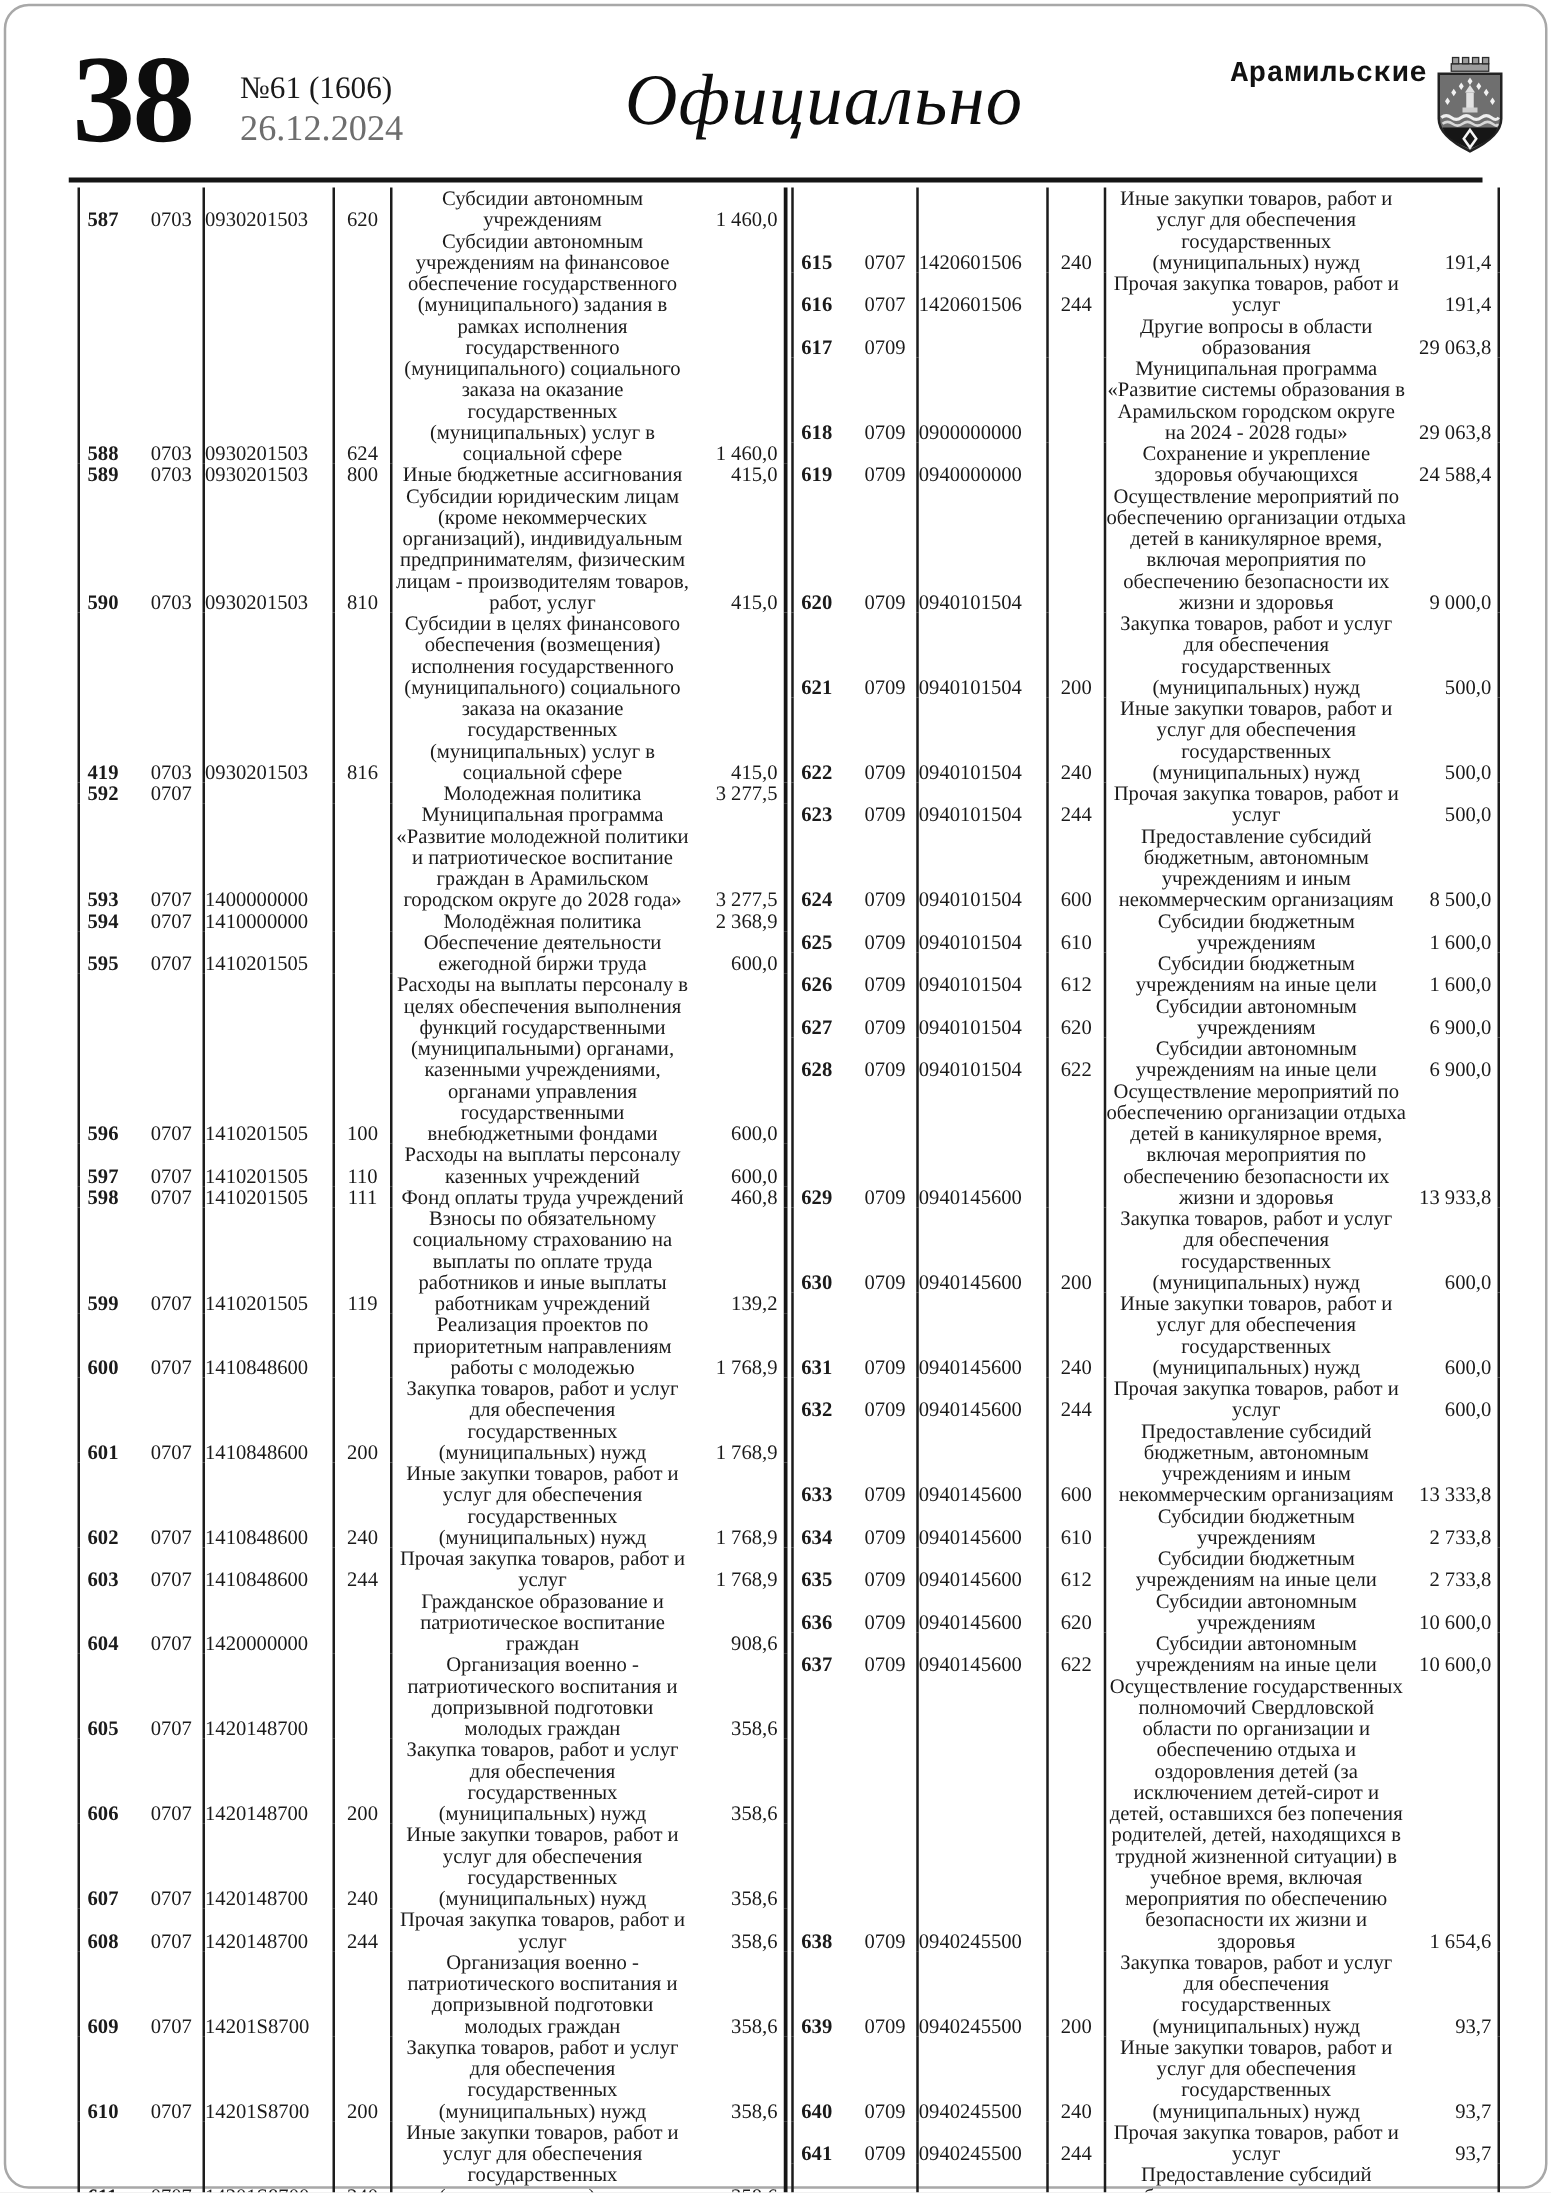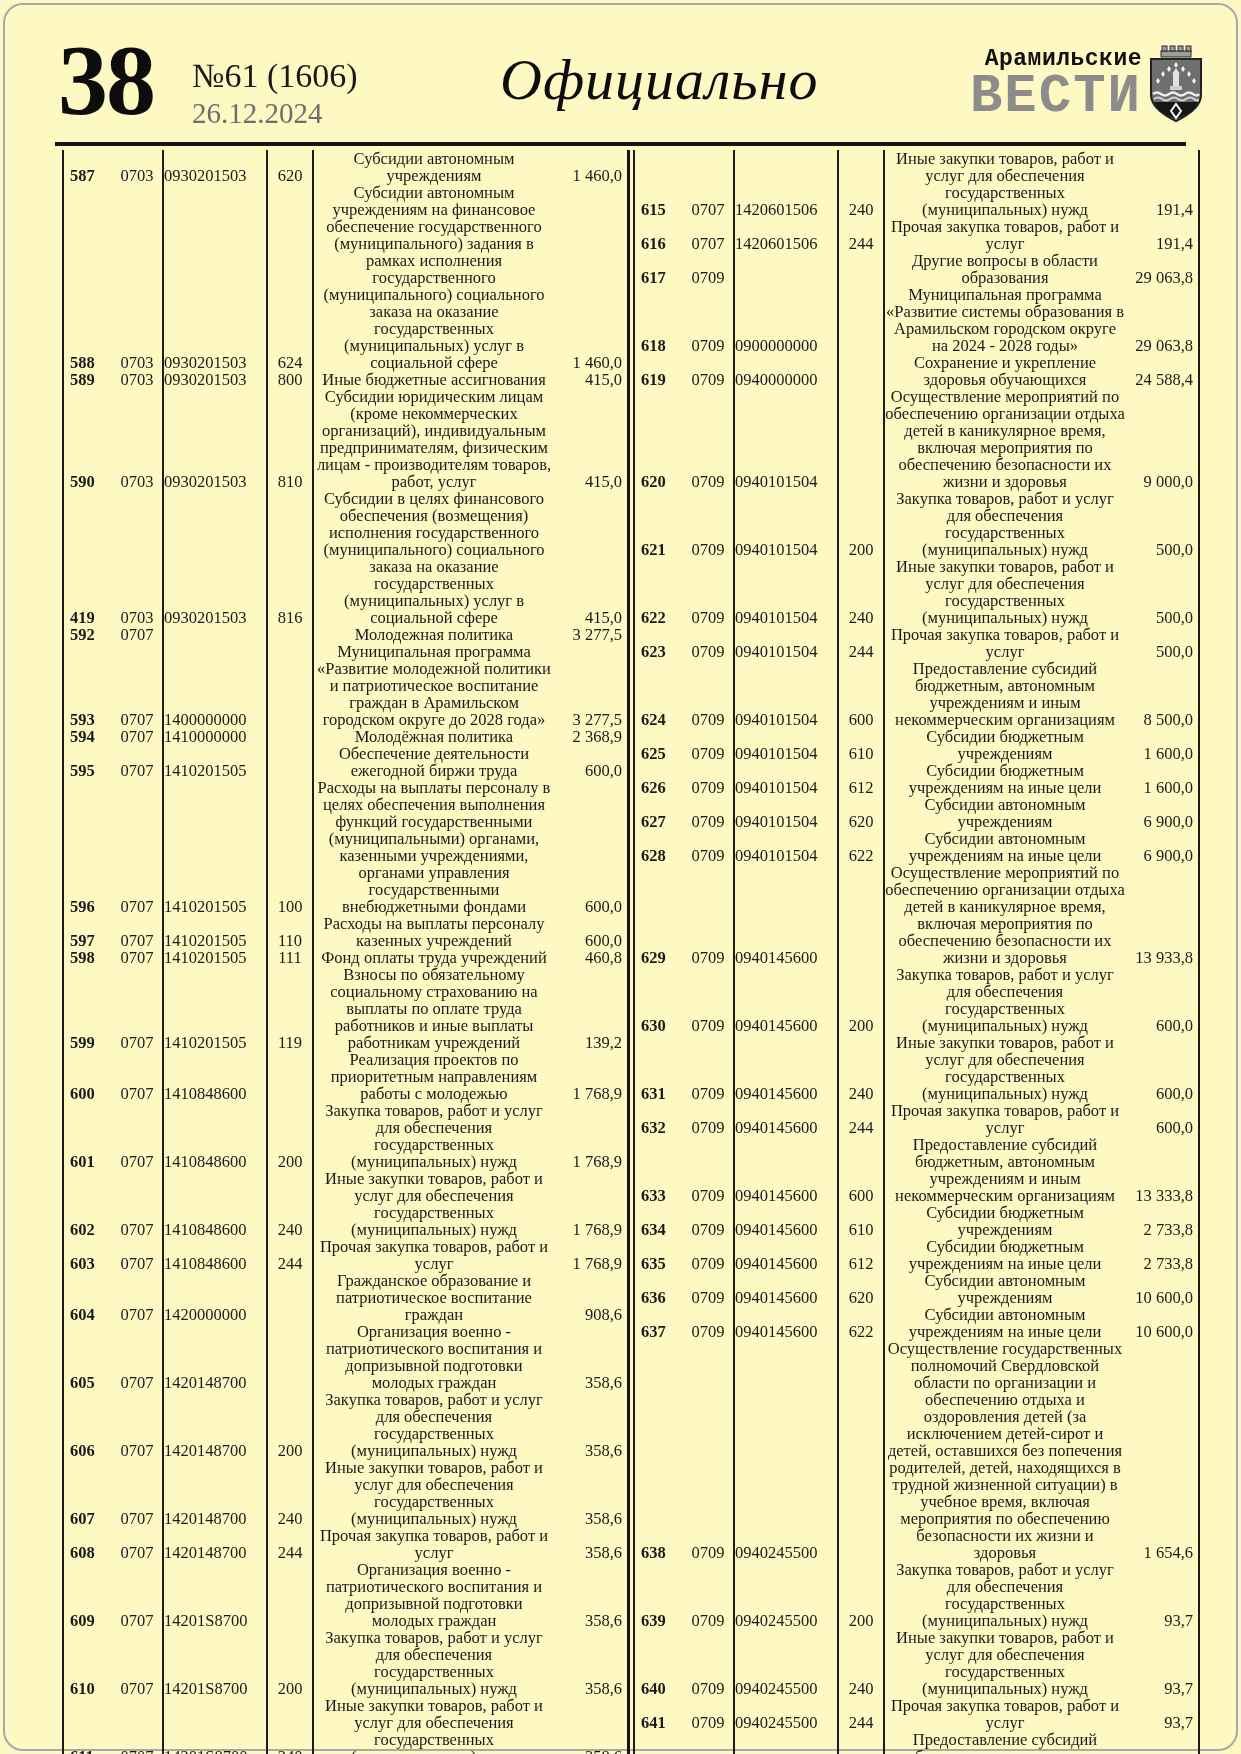--- a/index.html
+++ b/index.html
@@ -1,31 +1,31 @@
 <!DOCTYPE html>
 <html lang="ru"><head>
 <meta charset="utf-8">
 <style>
   html,body { margin:0; padding:0; background:#e8e8e8; }
   .page {
-    position:relative; width:1241px; height:1754px; background:#fef9c3;
+    position:relative; width:1241px; height:1754px; background:#ffffff;
     font-family:"Liberation Serif","DejaVu Serif",serif; color:#1a1a1a;
     overflow:hidden; margin:0 auto;
   }
   .scan-frame {
     position:absolute; left:3px; top:3px; right:3px; bottom:3px;
     border:2px solid #a8a8a8; border-radius:20px; pointer-events:none;
   }
   
   .page-number {
     position:absolute; left:58px; top:30px; font-size:100px; font-weight:700;
     line-height:1; letter-spacing:-2px; color:#0d0d0d;
   }
   .issue-block { position:absolute; left:192px; top:56px; line-height:1.18; }
-  .issue-no { font-size:34px; color:#1a1a1a; }
+  .issue-no { font-size:25px; color:#1a1a1a; }
   .issue-date { font-size:29px; color:#6e6e6e; }
   .section-title {
     position:absolute; left:500px; top:46px; font-size:58px; font-style:italic;
     font-weight:500; color:#0d0d0d; letter-spacing:1px;
   }
   .brand { position:absolute; right:99px; top:46px; text-align:right;
     font-family:Liberation Mono, monospace; }
   .brand-top { font-size:23px; font-weight:700; color:#111; letter-spacing:0.5px; }
   .brand-bottom { font-size:54px; font-weight:700; color:#8c8c8c; line-height:0.92;
     letter-spacing:2px; }
@@ -56,21 +56,20 @@
   <div class="scan-frame"></div>
 
   <div class="page-number">38</div>
   <div class="issue-block">
     <div class="issue-no">№61 (1606)</div>
     <div class="issue-date">26.12.2024</div>
   </div>
   <div class="section-title">Официально</div>
   <div class="brand">
     <div class="brand-top">Арамильские</div>
-    <div class="brand-bottom">ВЕСТИ</div>
   </div>
   <svg class="emblem" viewBox="0 0 56 80" aria-hidden="true">
 
     <g fill="#9d9d9d" stroke="#2a2a2a" stroke-width="1">
       <rect x="13" y="7" width="30" height="6"></rect>
       <rect x="14" y="2" width="5" height="5"></rect>
       <rect x="22" y="2" width="5" height="5"></rect>
       <rect x="30" y="2" width="5" height="5"></rect>
       <rect x="38" y="2" width="5" height="5"></rect>
     </g>

